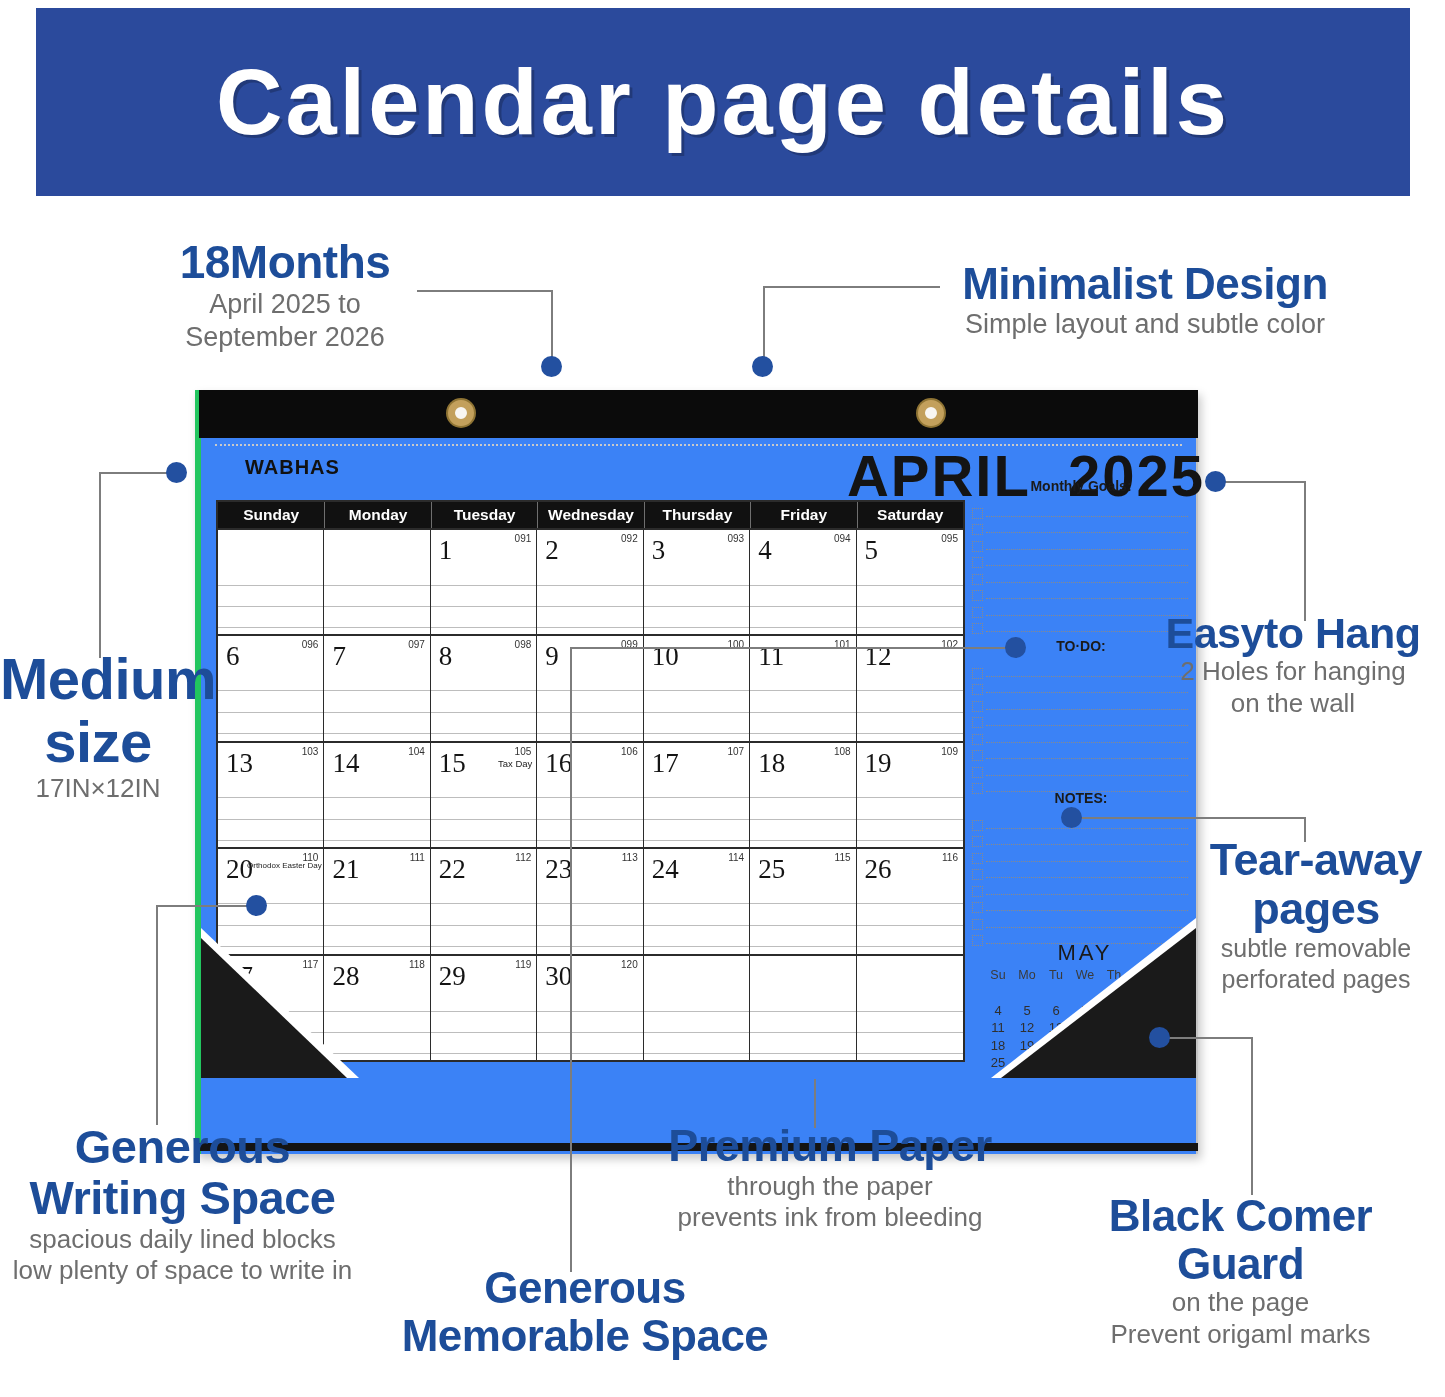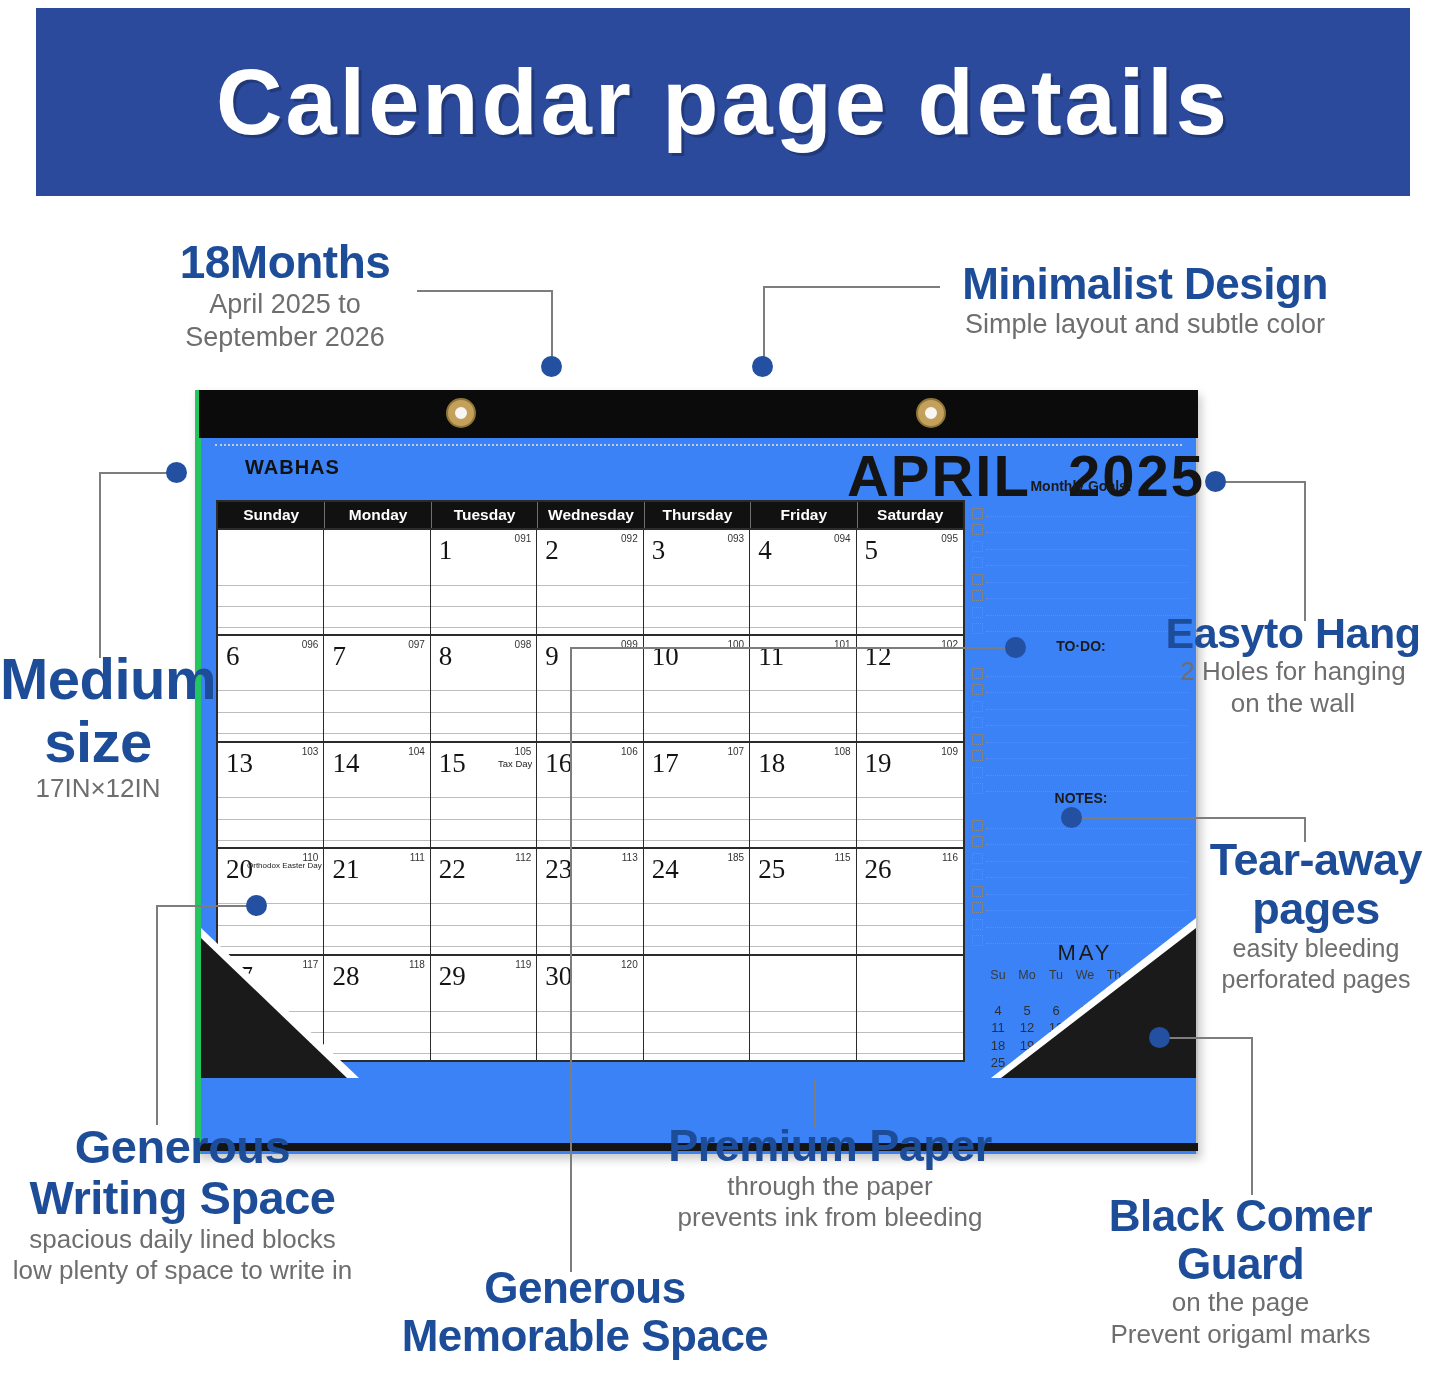--- a/index.html
+++ b/index.html
@@ -104,21 +104,21 @@
     <div class="s">17IN×12IN</div>
   </div>
   <div class="anno a-hang">
     <div class="t">Easyto Hang</div>
     <div class="s">2 Holes for hanging</div>
     <div class="s">on the wall</div>
   </div>
   <div class="anno a-tear">
     <div class="t">Tear-away</div>
     <div class="t">pages</div>
-    <div class="s">easity bleeding</div>
+    <div class="s">subtle removable</div>
     <div class="s">perforated pages</div>
   </div>
   <div class="anno a-writing">
     <div class="t">Generous</div>
     <div class="t">Writing Space</div>
     <div class="s">spacious daily lined blocks</div>
     <div class="s">low plenty of space to write in</div>
   </div>
   <div class="anno a-paper">
     <div class="t">Premium Paper</div>
@@ -253,21 +253,21 @@
       <div class="cell">
           <span class="d">22</span>
           <span class="j">112</span>
         </div>
       <div class="cell">
           <span class="d">23</span>
           <span class="j">113</span>
         </div>
       <div class="cell">
           <span class="d">24</span>
-          <span class="j">185</span>
+          <span class="j">114</span>
         </div>
       <div class="cell">
           <span class="d">25</span>
           <span class="j">115</span>
         </div>
       <div class="cell">
           <span class="d">26</span>
           <span class="j">116</span>
         </div>
 

